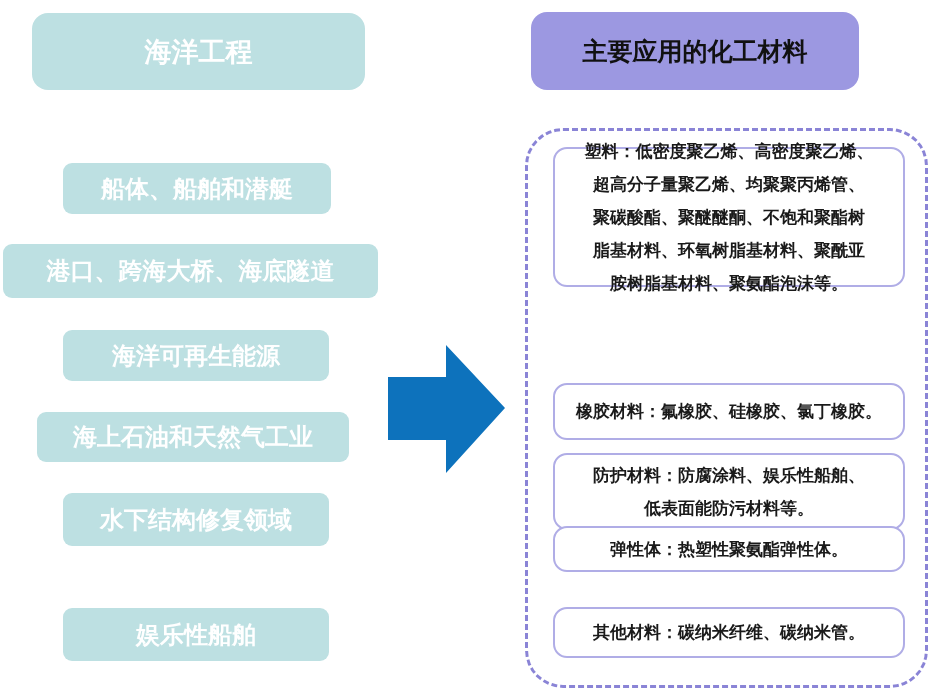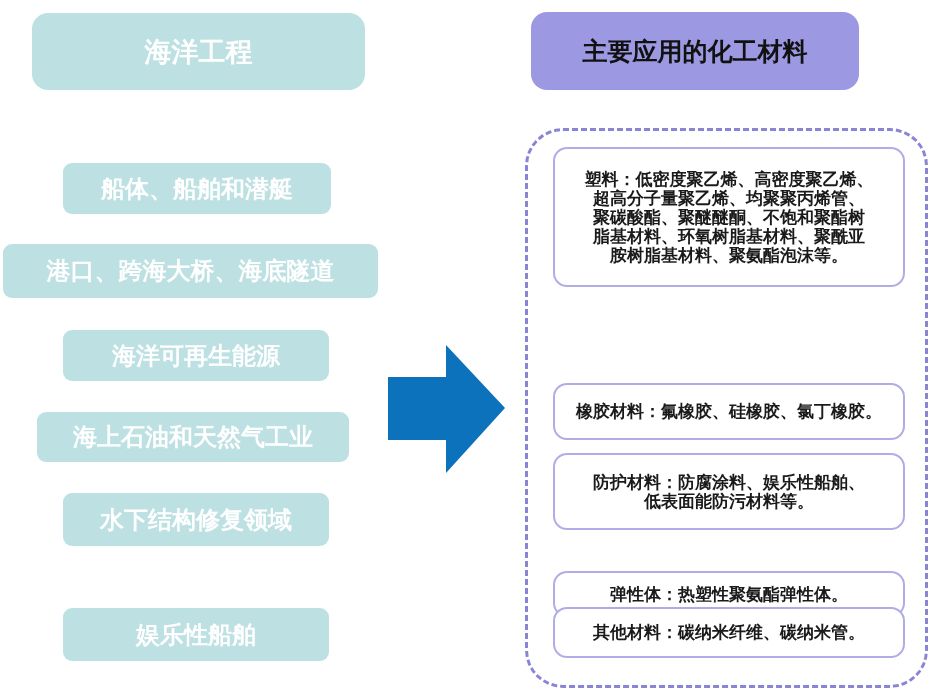--- a/index.html
+++ b/index.html
@@ -55,29 +55,29 @@
     border-radius:38px;
   }
   .material-box{
     position:absolute;left:25px;width:352px;
     border:2px solid var(--inner-box-border);
     border-radius:14px;
     background:#fff;
     color:var(--inner-box-text);
     display:flex;align-items:center;justify-content:center;
     text-align:center;
-    font-size:17px;line-height:19px;font-weight:600;
+    font-size:17px;line-height:33px;font-weight:600;
     white-space:pre-line;
     padding:0 6px;
   }
   .mbox-0{top:16px;height:140px;}
   .mbox-1{top:172px;height:62px;}
   .mbox-2{top:252px;height:57px;}
   .mbox-3{top:322px;height:77px;}
-  .mbox-4{top:440px;height:46px;text-align:right;}
+  .mbox-4{top:395px;height:46px;text-align:right;}
   .mbox-5{top:476px;height:51px;}
 </style>
 </head>
 <body>
 
 <div class="abs teal-box left-header">海洋工程</div>
 
 <div class="abs right-header">主要应用的化工材料</div>
 
 <div class="abs teal-box left-item item-0">船体、船舶和潜艇</div>

